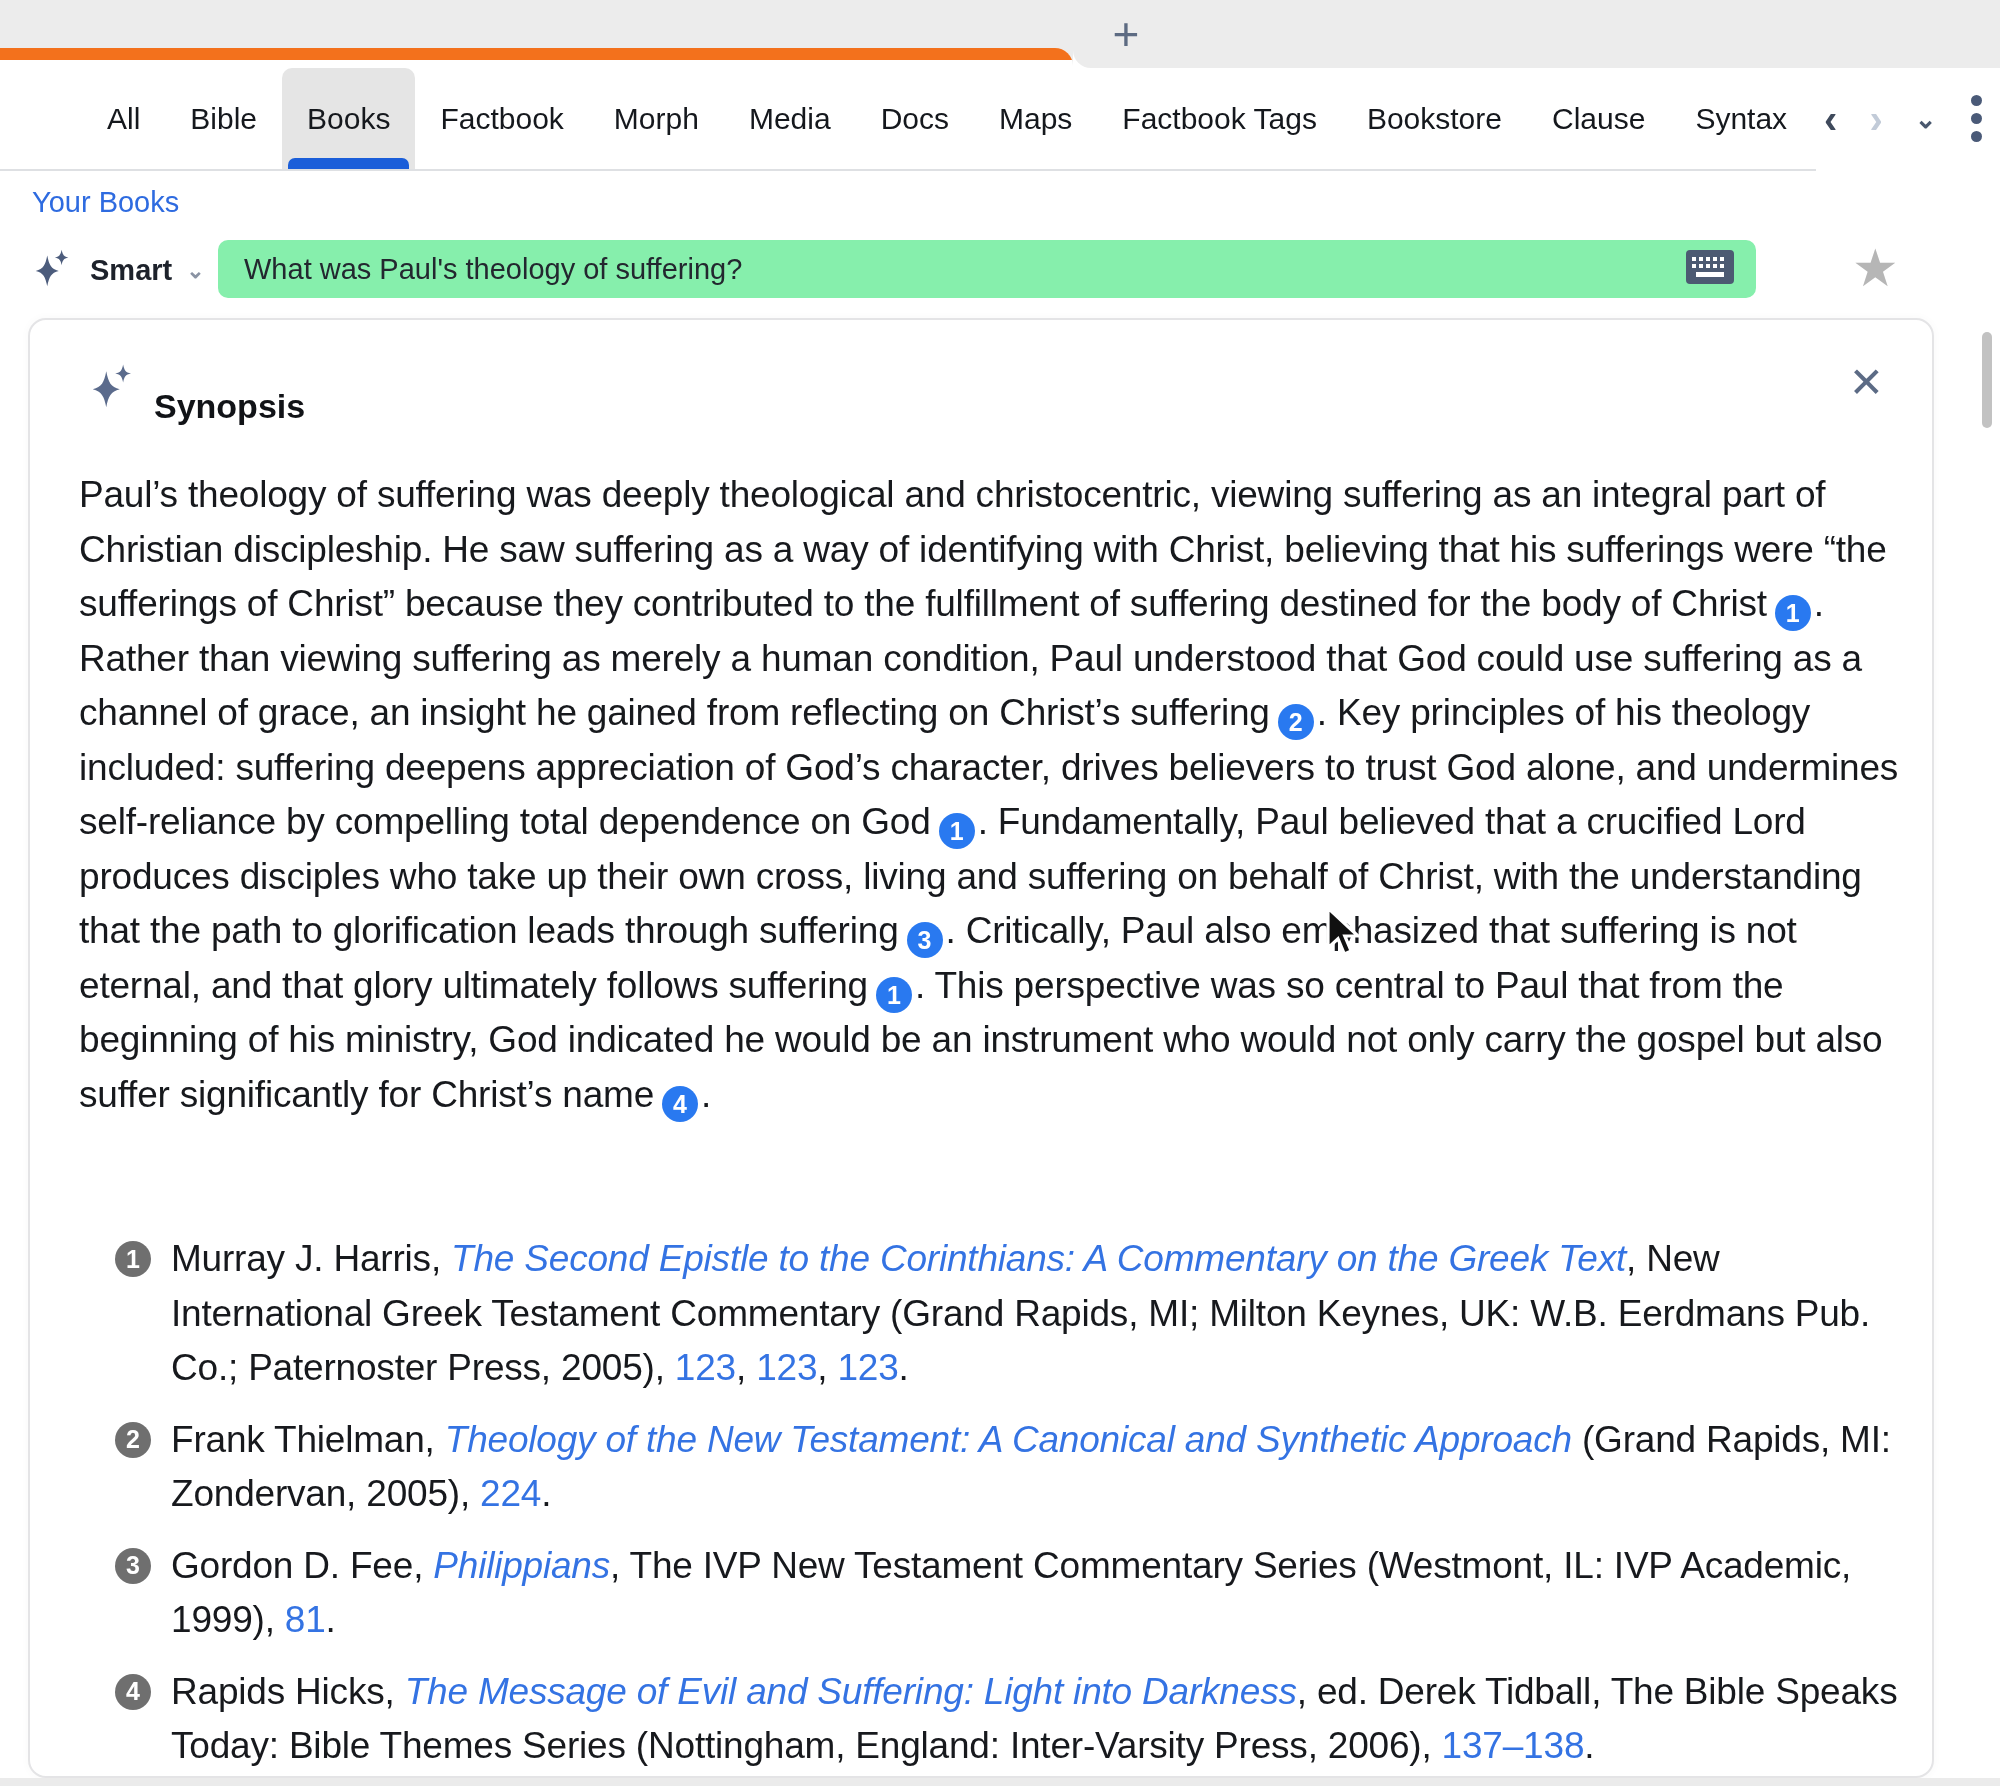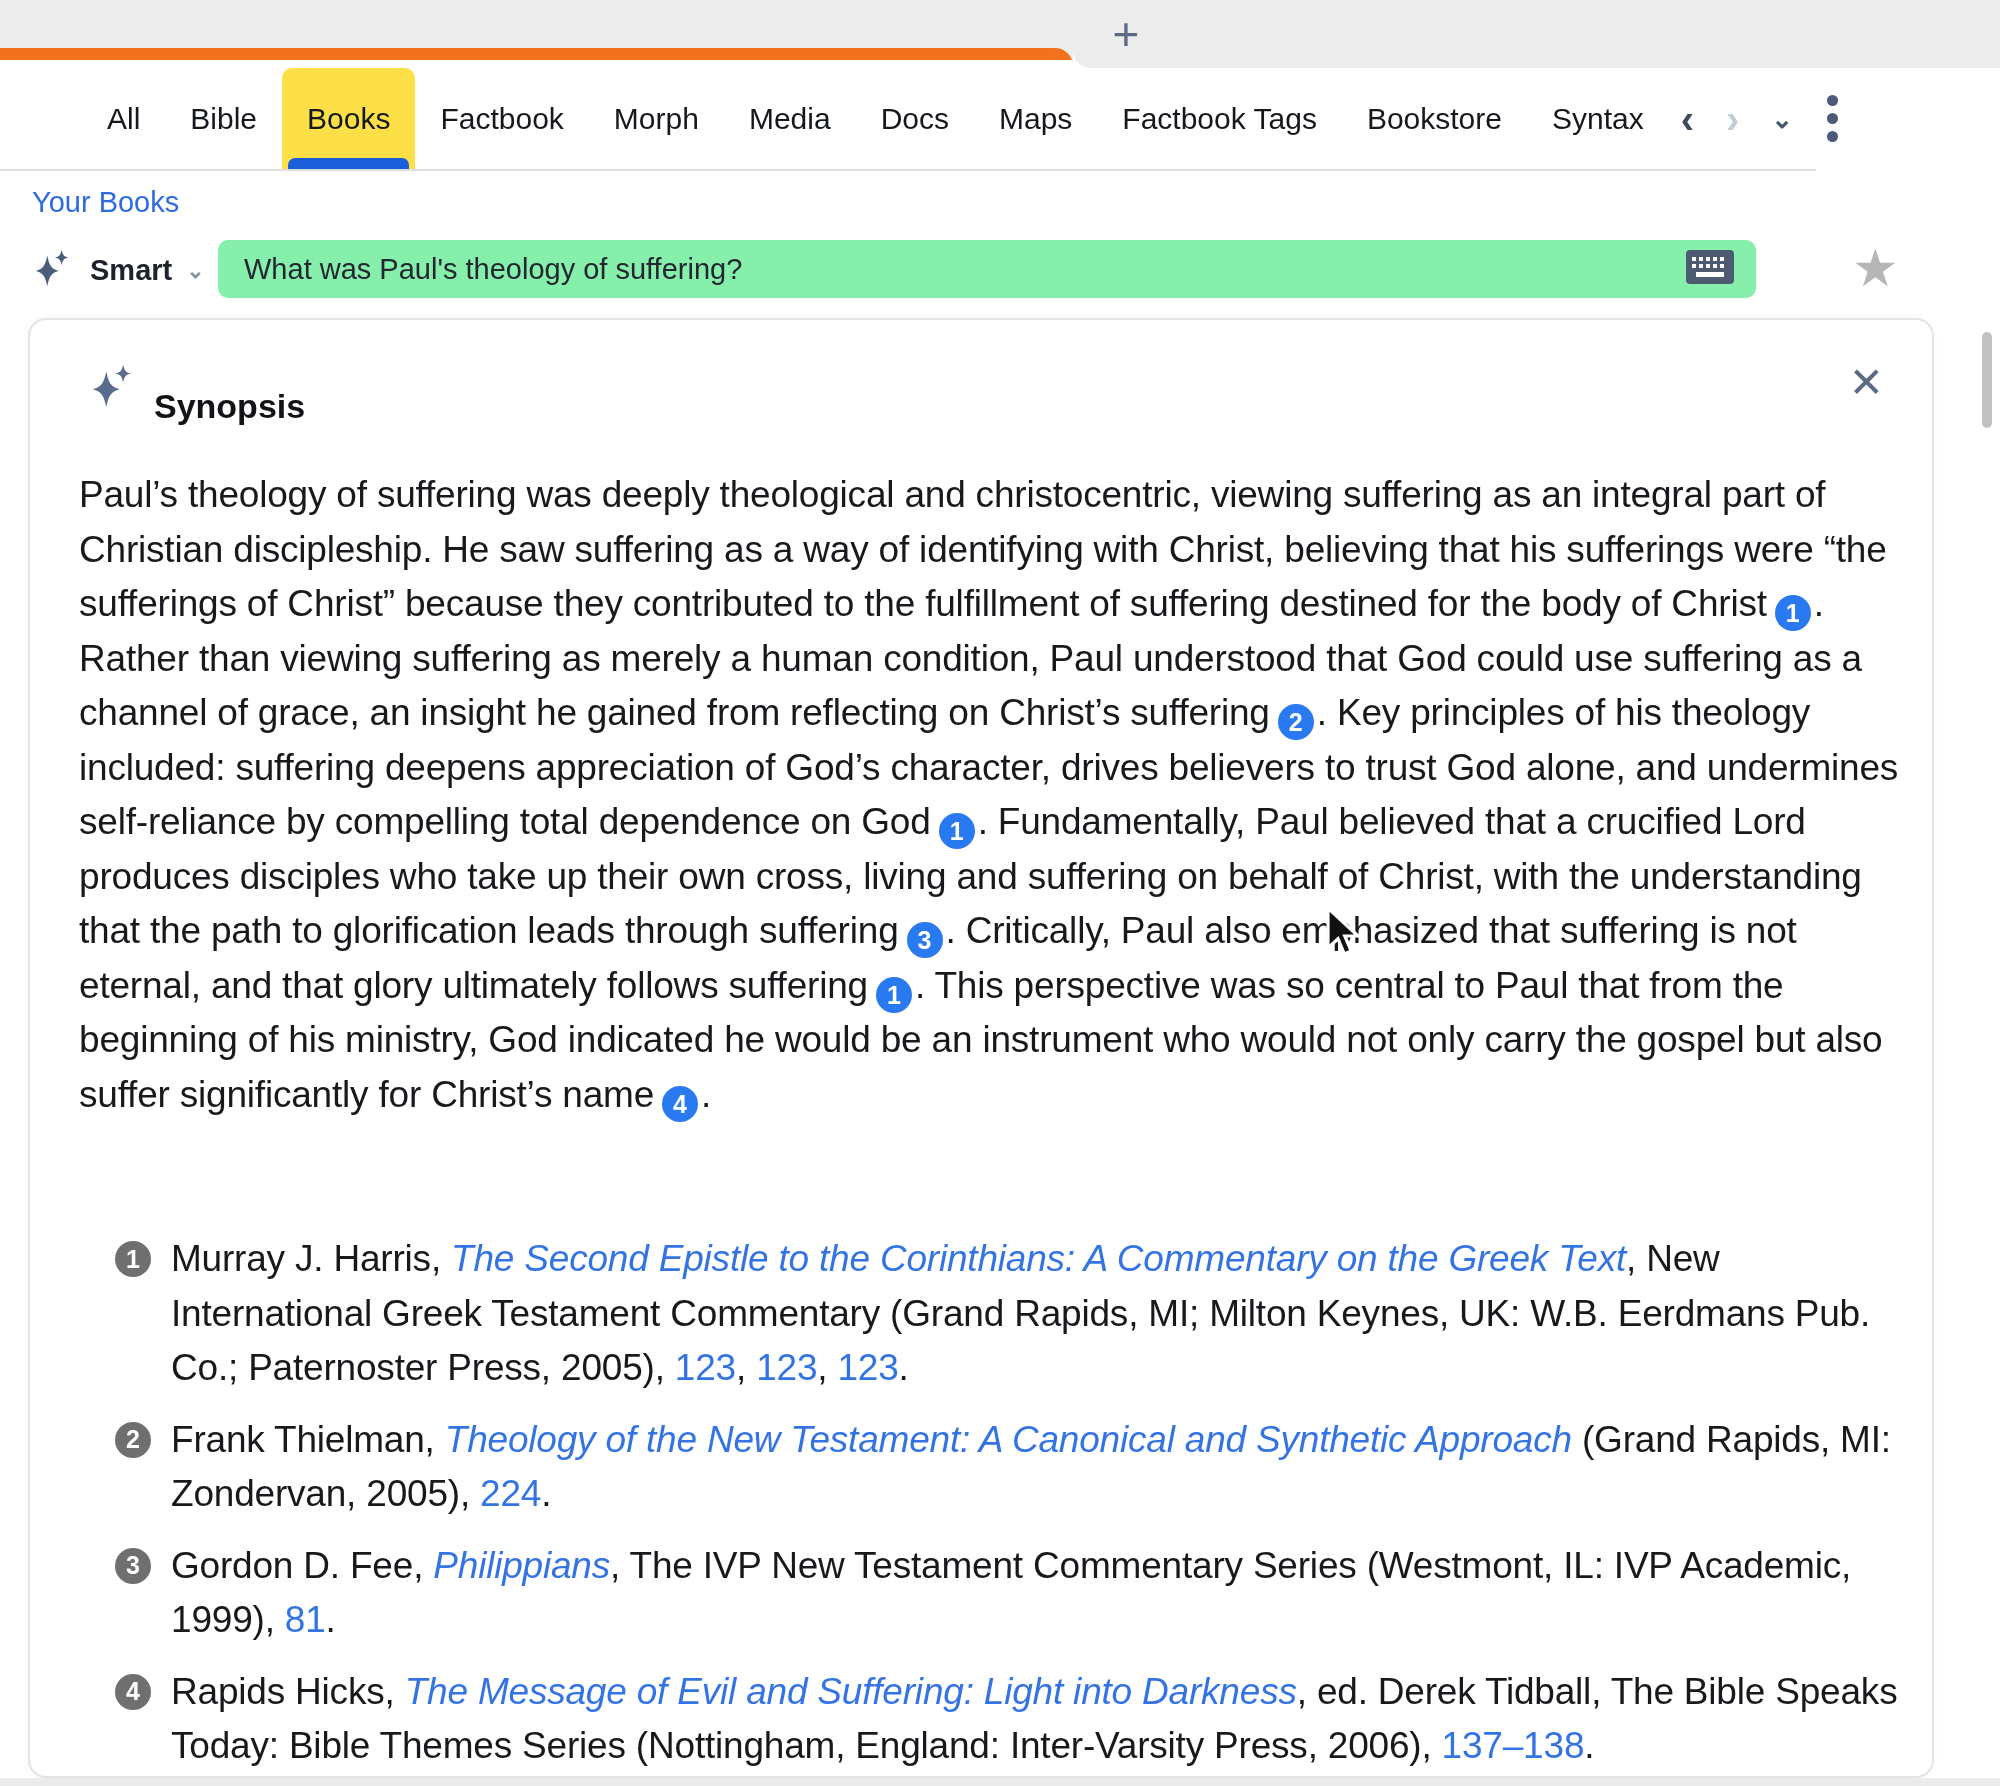--- a/index.html
+++ b/index.html
@@ -21,21 +21,21 @@
           font-size:46px;font-weight:300;color:#5d6b82;line-height:48px;}
 
   
   .navbar{position:absolute;left:0;top:68px;width:1816px;height:103px;background:#fff;
           border-bottom:2px solid #dee0e3;display:flex;align-items:center;}
   .hamburger{margin-left:30px;width:36px;display:flex;flex-direction:column;gap:7px;background:none;border:none;padding:0;}
   .hamburger span{display:block;height:5px;border-radius:3px;background:#67707e;}
   .nav-items{display:flex;align-items:center;margin-left:52px;gap:0;height:100%;}
   .nav-item{position:relative;border:none;background:none;font-family:inherit;font-size:30px;color:#15181d;
             padding:0 25px;height:100%;display:flex;align-items:center;white-space:nowrap;}
-  .nav-item.active{background:#fde047;border-radius:10px 10px 0 0;}
+  .nav-item.active{background:#e5e5e5;border-radius:10px 10px 0 0;}
   .nav-item.active::after{content:"";position:absolute;left:6px;right:6px;bottom:0;height:11px;
             background:#1b5ed9;border-radius:7px 7px 0 0;}
   .nav-right{margin-left:auto;margin-right:26px;display:flex;align-items:center;gap:8px;}
   .nav-ibtn{border:none;background:none;padding:0 12px;line-height:1;}
   .chev{font-size:40px;font-weight:bold;}
   .chev.back{color:#3f4a5c;}
   .chev.fwd{color:#c2cbd8;}
   .chev-sm{font-size:26px;color:#49586e;font-weight:bold;}
   .kebab{display:flex;flex-direction:column;gap:7px;padding:0 14px;border:none;background:none;}
   .kebab i{width:11px;height:11px;border-radius:50%;background:#4a5a78;}
@@ -109,20 +109,21 @@
       <button class="nav-item">All</button>
       <button class="nav-item">Bible</button>
       <button class="nav-item active">Books</button>
       <button class="nav-item">Factbook</button>
       <button class="nav-item">Morph</button>
       <button class="nav-item">Media</button>
       <button class="nav-item">Docs</button>
       <button class="nav-item">Maps</button>
       <button class="nav-item">Factbook Tags</button>
       <button class="nav-item">Bookstore</button>
+      <button class="nav-item">Clause</button>
       <button class="nav-item">Syntax</button>
     </div>
   <div class="nav-right">
     <button class="nav-ibtn"><span class="chev back">‹</span></button>
     <button class="nav-ibtn"><span class="chev fwd">›</span></button>
     <button class="nav-ibtn"><span class="chev-sm">⌄</span></button>
     <button class="kebab">
         <i></i>
         <i></i>
         <i></i>

